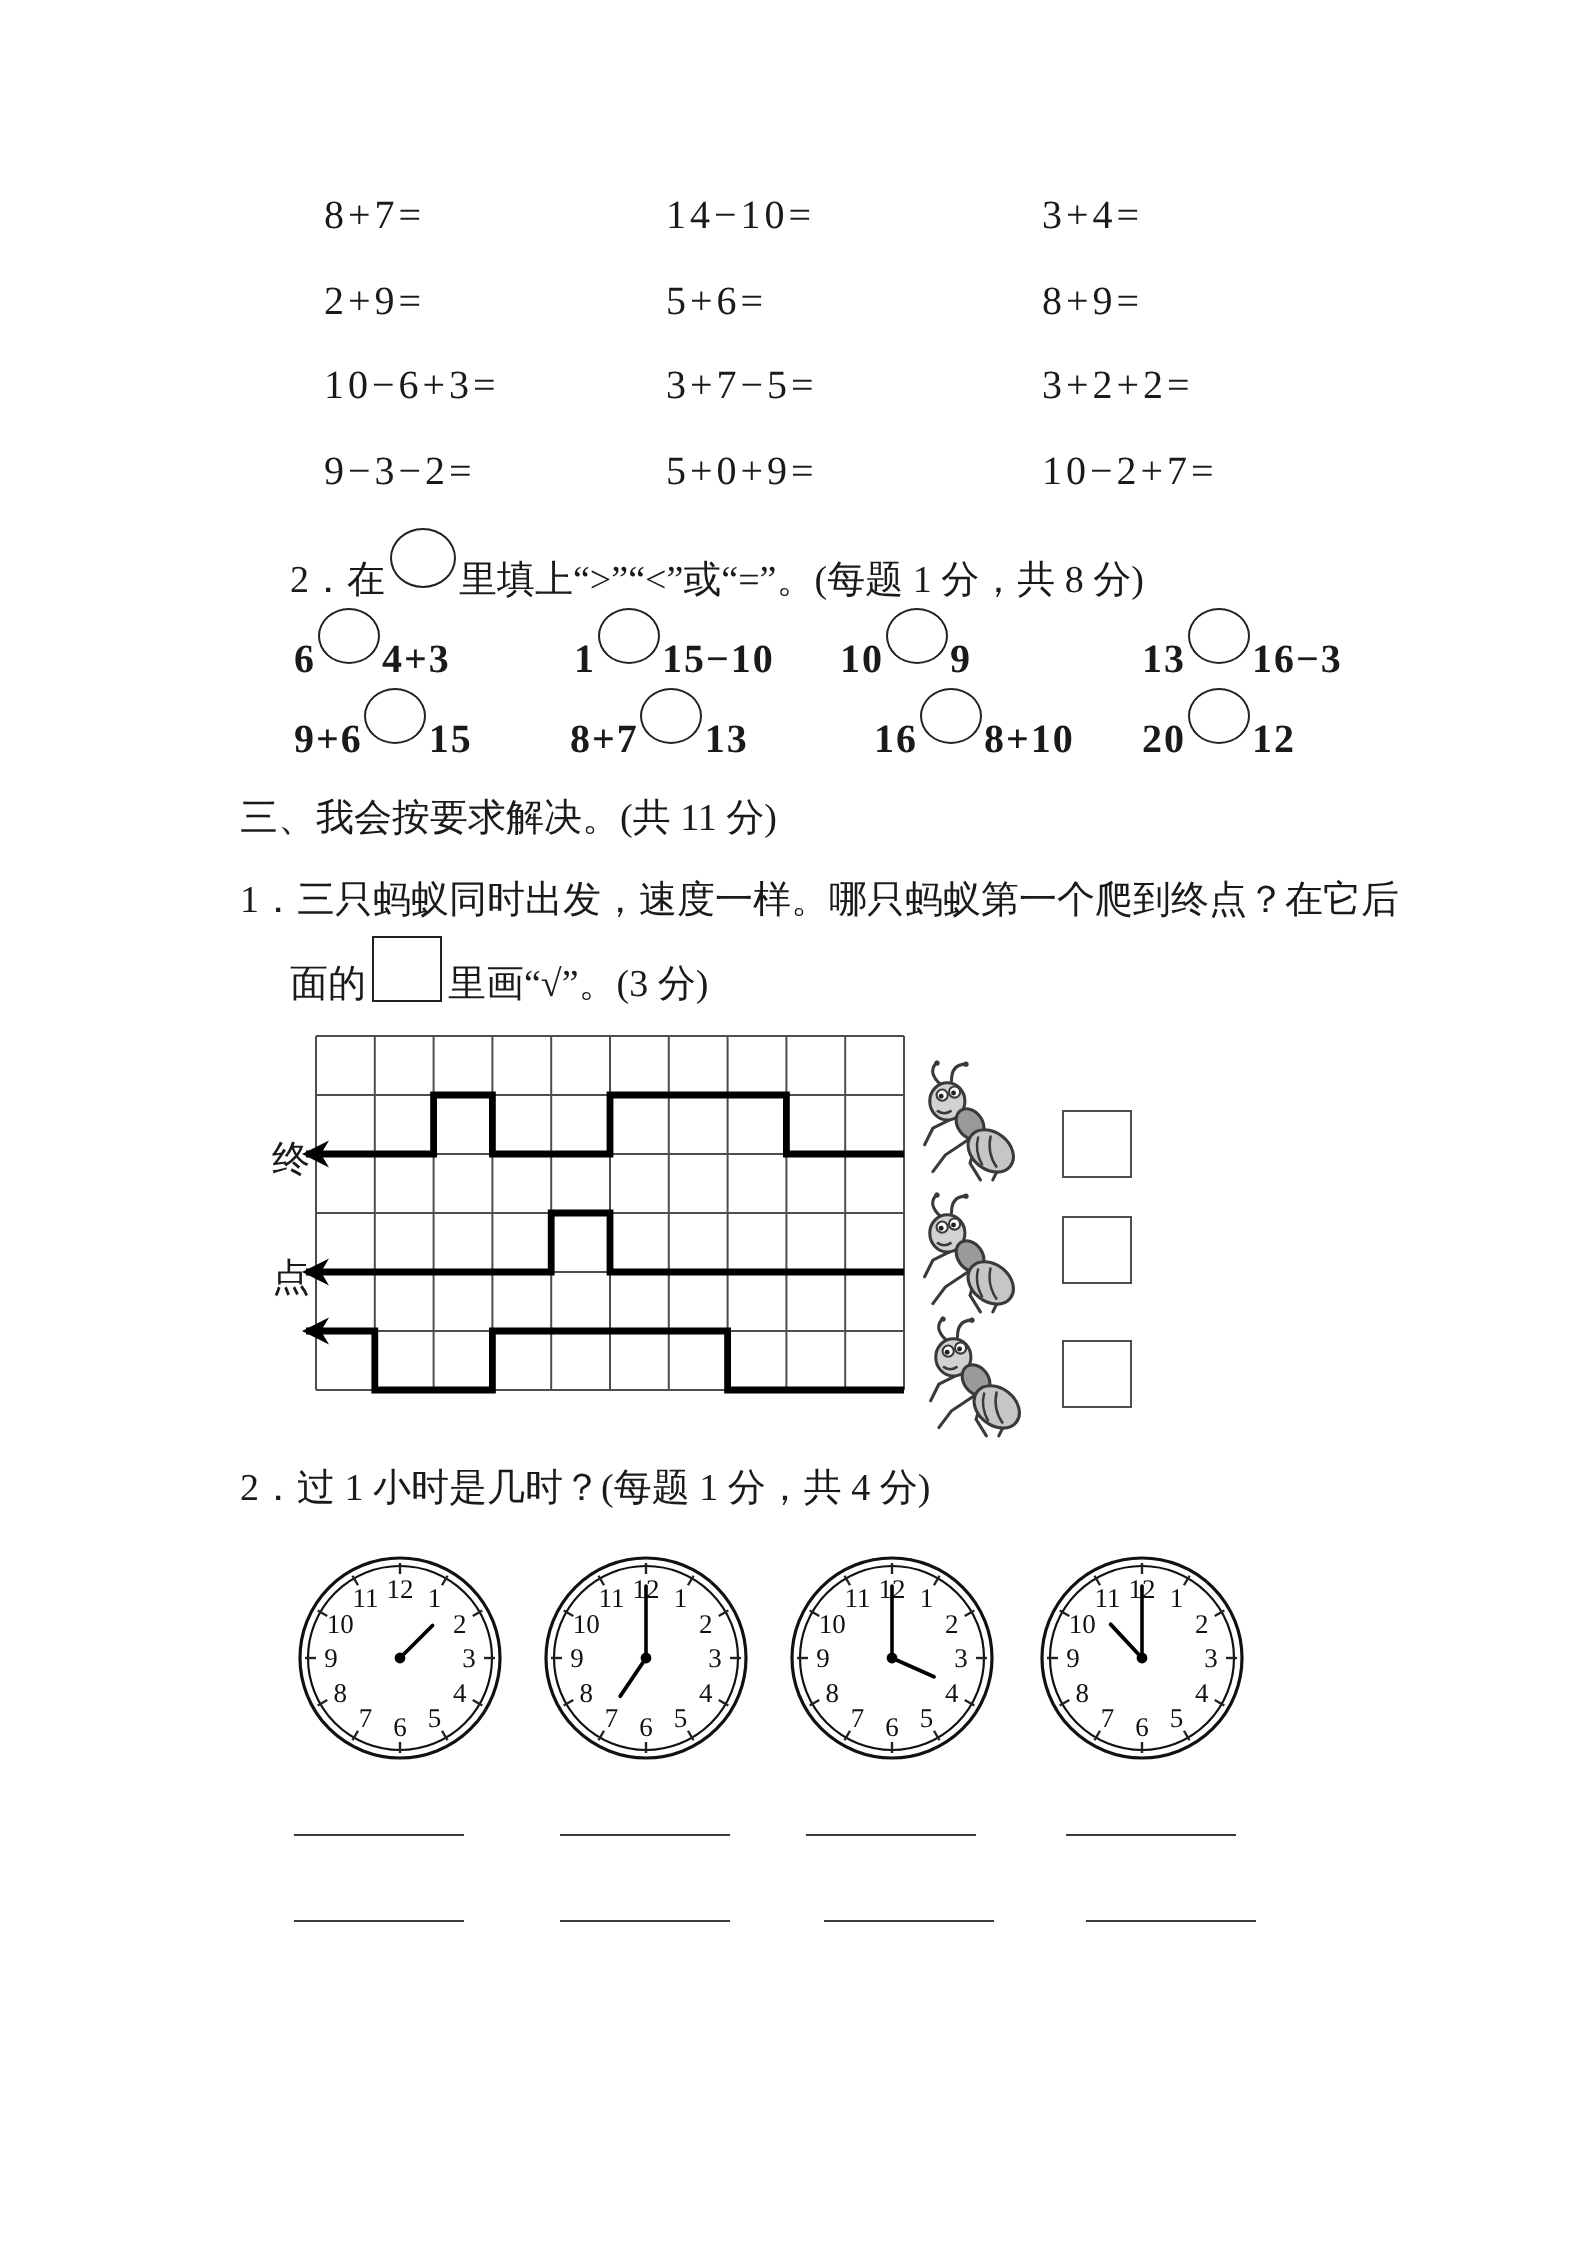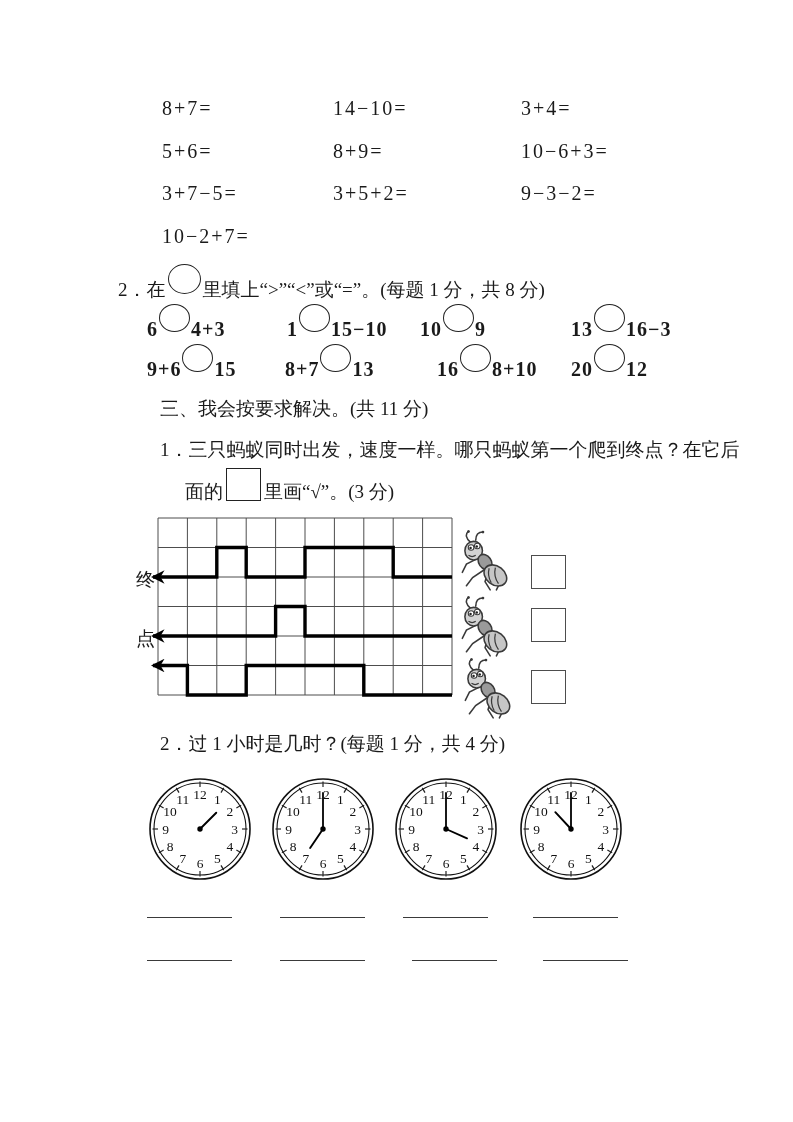--- a/index.html
+++ b/index.html
@@ -10,22 +10,22 @@
   }
   .abs{position:absolute;}
   
   #arith{
     position:absolute;left:146px;top:97px;
     display:grid;grid-template-columns:171px 188px 170px;grid-auto-rows:42.5px;
     font-size:20px;letter-spacing:2px;white-space:nowrap;margin-left:16px;
   }
   
   .hline,.cmp,.txt{position:absolute;white-space:nowrap;}
-  .hline{font-size:19px;}
-  .txt{font-size:19px;margin-left:40px;}
+  .hline{font-size:19px;margin-left:27px;}
+  .txt{font-size:19px;}
   .cmp{font-size:20px;letter-spacing:1px;font-weight:bold;}
   .ccirc{
     display:inline-block;width:29px;height:26px;border:1.6px solid #222;
     border-radius:50%;vertical-align:4px;margin:0 1px;background:#fff;
   }
   .hcirc{
     display:inline-block;width:31px;height:28px;border:1.6px solid #222;
     border-radius:50%;vertical-align:2px;margin:0 2px;background:#fff;
   }
   .sq{
@@ -40,26 +40,28 @@
 </style>
 </head>
 <body>
 
 <div class="page">
 
   <div id="arith">
     <div>8+7=</div>
     <div>14−10=</div>
     <div>3+4=</div>
+    <div>2+9=</div>
     <div>5+6=</div>
     <div>8+9=</div>
     <div>10−6+3=</div>
     <div>3+7−5=</div>
-    <div>3+5+2=</div>
+    <div>3+2+2=</div>
     <div>9−3−2=</div>
+    <div>5+0+9=</div>
     <div>10−2+7=</div>
   </div>
 
   <div class="hline" style="left:118px;top:264px">
     <span>2．</span><span>在</span><span class="hcirc"></span><span>里填上“&gt;”“&lt;”或“=”。(每题 1 分，共 8 分)</span>
   </div>
 
   <div class="cmp" style="left:147px;top:304px"><span>6</span><span class="ccirc"></span><span>4+3</span></div>
   <div class="cmp" style="left:287px;top:304px"><span>1</span><span class="ccirc"></span><span>15−10</span></div>
   <div class="cmp" style="left:420px;top:304px"><span>10</span><span class="ccirc"></span><span>9</span></div>

